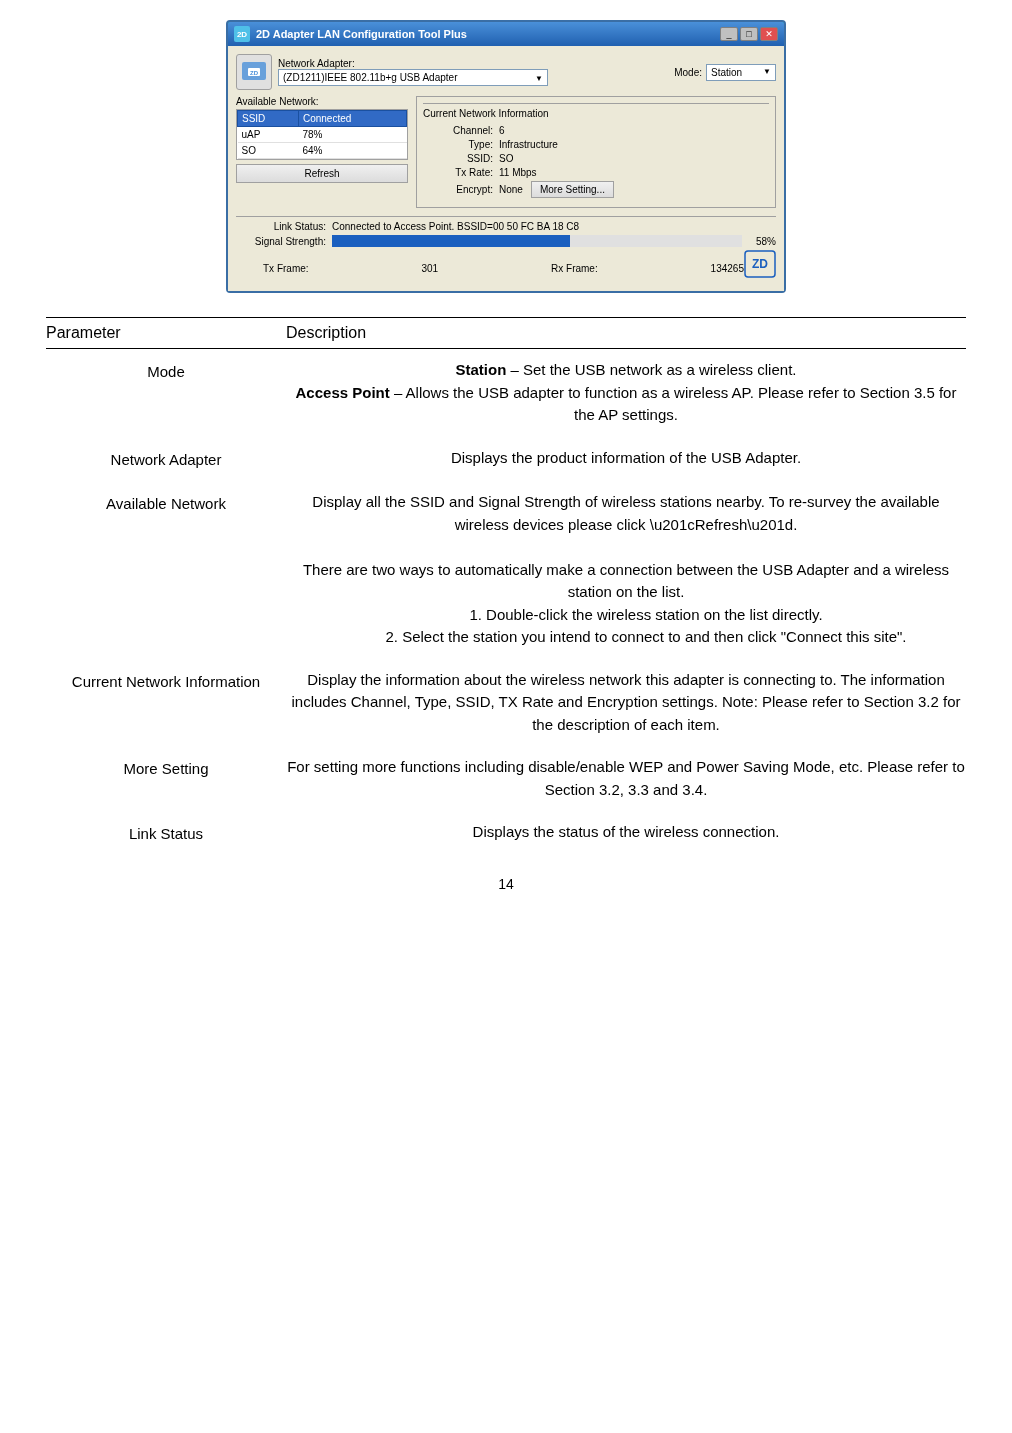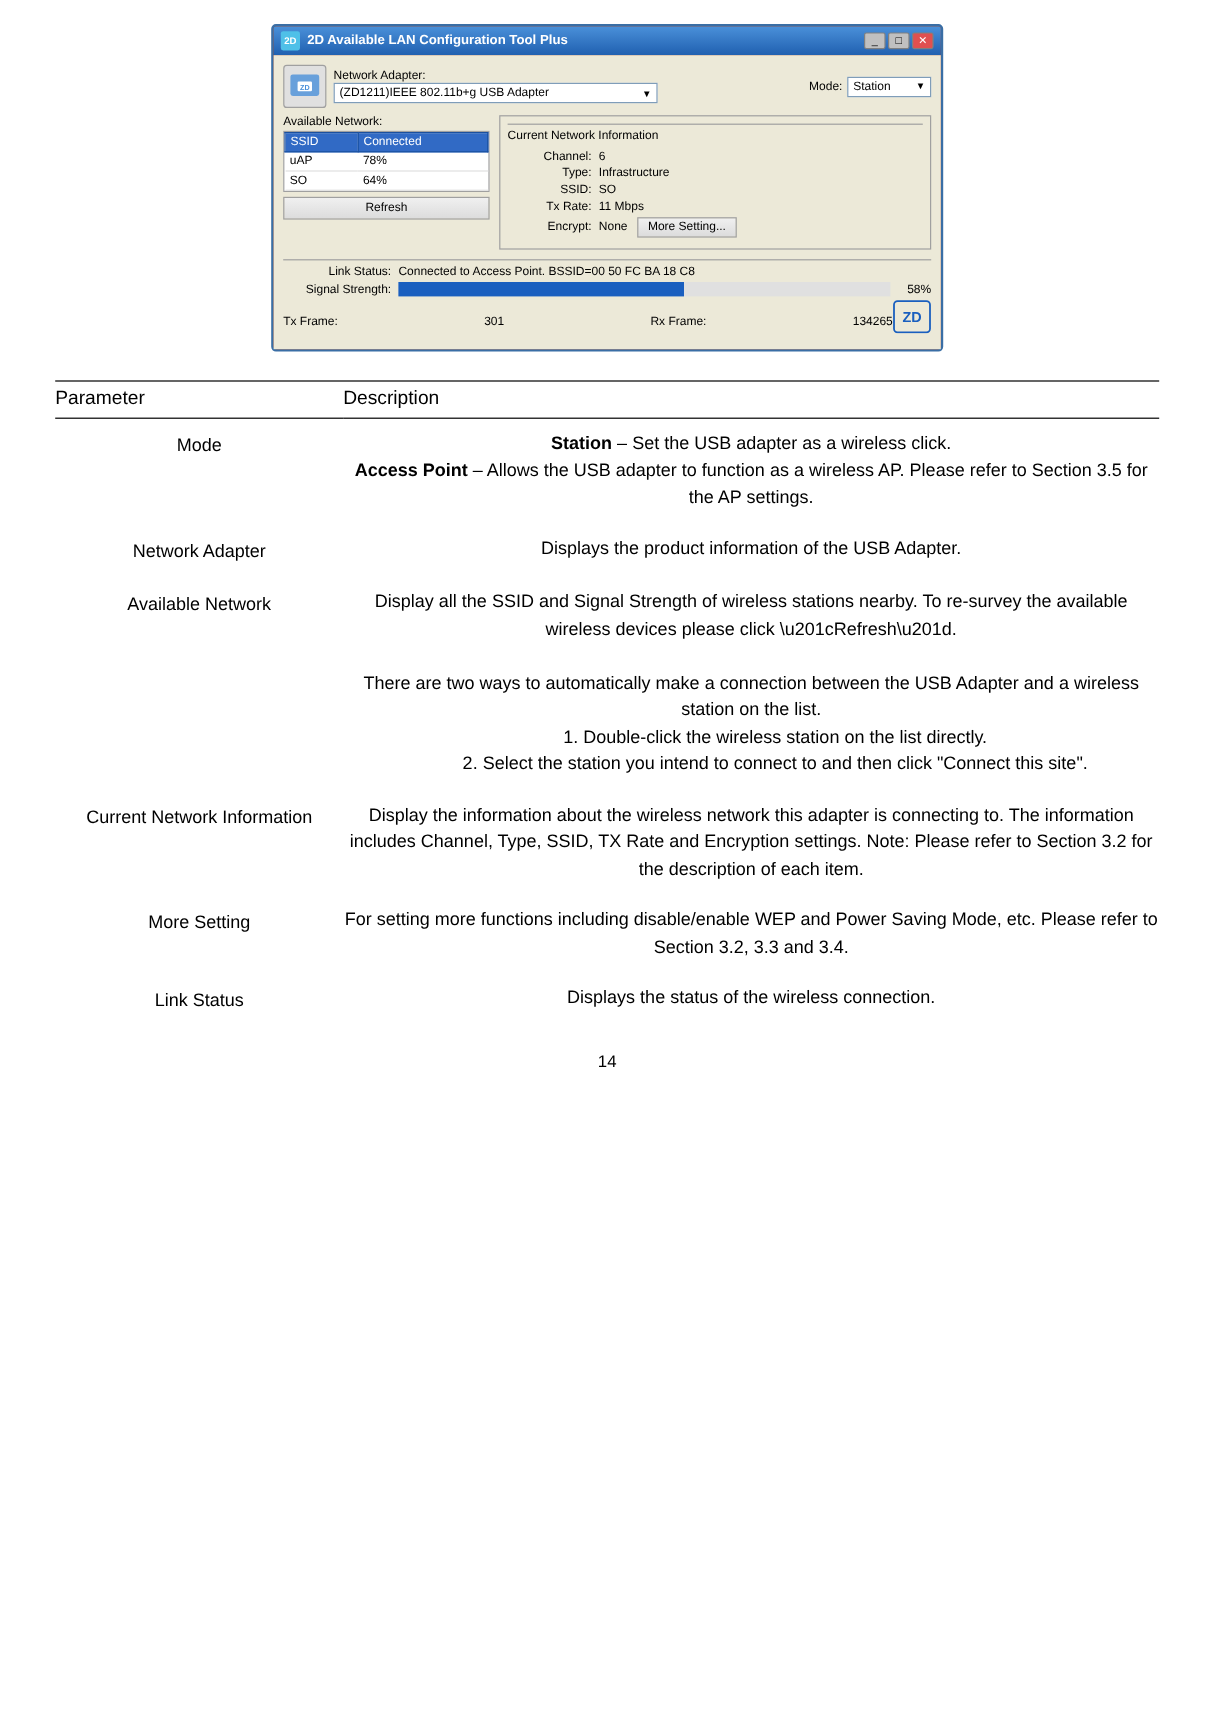--- a/index.html
+++ b/index.html
@@ -25,21 +25,21 @@
     .screenshot-container {
       display: flex;
       justify-content: center;
       margin-bottom: 24px;
     }
 
     .app-window {
       width: 560px;
       border: 2px solid #3a6ea5;
       border-radius: 4px;
-      background: #c2410c;
+      background: #14b8a6;
       font-family: 'Tahoma', Arial, sans-serif;
       font-size: 11px;
       color: #000;
     }
 
     .title-bar {
       background: linear-gradient(to bottom, #4a90d9 0%, #2060b0 100%);
       padding: 4px 6px;
       display: flex;
       align-items: center;
@@ -255,20 +255,21 @@
       width: 30px;
       text-align: right;
       font-size: 10px;
     }
 
     .frame-row {
       display: flex;
       justify-content: space-between;
       font-size: 10px;
       margin-top: 4px;
+      margin-left: 27px;
     }
 
     .zd-logo {
       text-align: right;
       color: #1a5fbf;
       font-size: 18px;
     }
 
     
     .param-table-wrapper {
@@ -344,21 +345,21 @@
 <body>
 
 <div class="page-container">
 
   <div class="screenshot-container">
     <div class="app-window">
 
       <div class="title-bar">
         <div class="title-bar-left">
           <div class="title-icon">2D</div>
-          <span>2D Available LAN Configuration Tool Plus</span>
+          <span>2D Adapter LAN Configuration Tool Plus</span>
         </div>
         <div class="title-bar-buttons">
           <div class="title-btn min">_</div>
           <div class="title-btn max">□</div>
           <div class="title-btn close">✕</div>
         </div>
       </div>
 
       <div class="window-body">
 
@@ -477,21 +478,21 @@
     <table class="param-table">
       <tbody>
         <tr class="header-row">
           <td>Parameter</td>
           <td>Description</td>
         </tr>
 
         <tr class="data-row">
           <td>Mode</td>
           <td class="description-cell">
-            <span class="bold">Station</span><span> – Set the USB adapter as a wireless click.</span><br>
+            <span class="bold">Station</span><span> – Set the USB network as a wireless client.</span><br>
             <span class="bold">Access Point</span><span> – Allows the USB adapter to function as a wireless AP. Please refer to Section 3.5 for the AP settings.</span>
           </td>
         </tr>
 
         <tr class="data-row">
           <td>Network Adapter</td>
           <td class="description-cell">Displays the product information of the USB Adapter.</td>
         </tr>
 
         <tr class="data-row">

